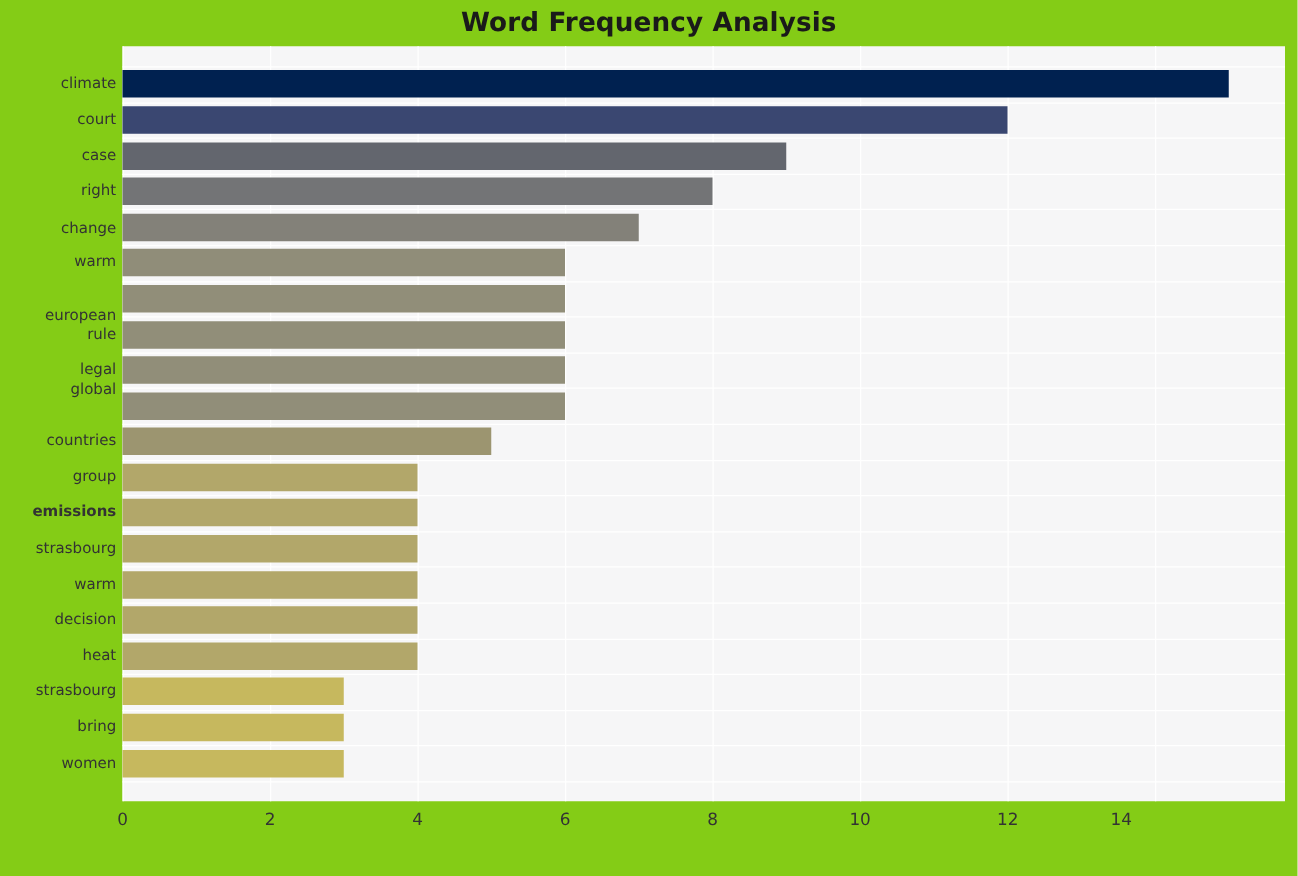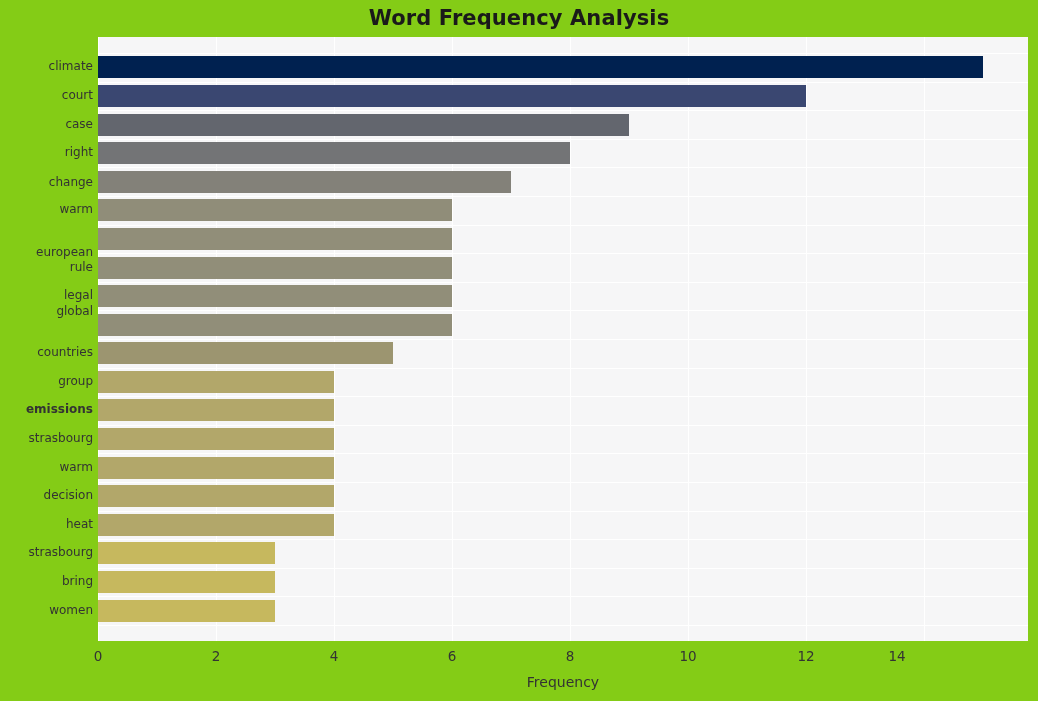--- a/index.html
+++ b/index.html
@@ -235,15 +235,14 @@
       <div class="xtick" style="left: 98px;">0</div>
       <div class="xtick" style="left: 216.02px;">2</div>
       <div class="xtick" style="left: 334.041px;">4</div>
       <div class="xtick" style="left: 452.061px;">6</div>
       <div class="xtick" style="left: 570.081px;">8</div>
       <div class="xtick" style="left: 688.102px;">10</div>
       <div class="xtick" style="left: 806.122px;">12</div>
       <div class="xtick" style="left: 897px;">14</div>
     </div>
 
-  <div id="xaxis-label">Frequency</div>
 
 </div>
 
 </body></html>

